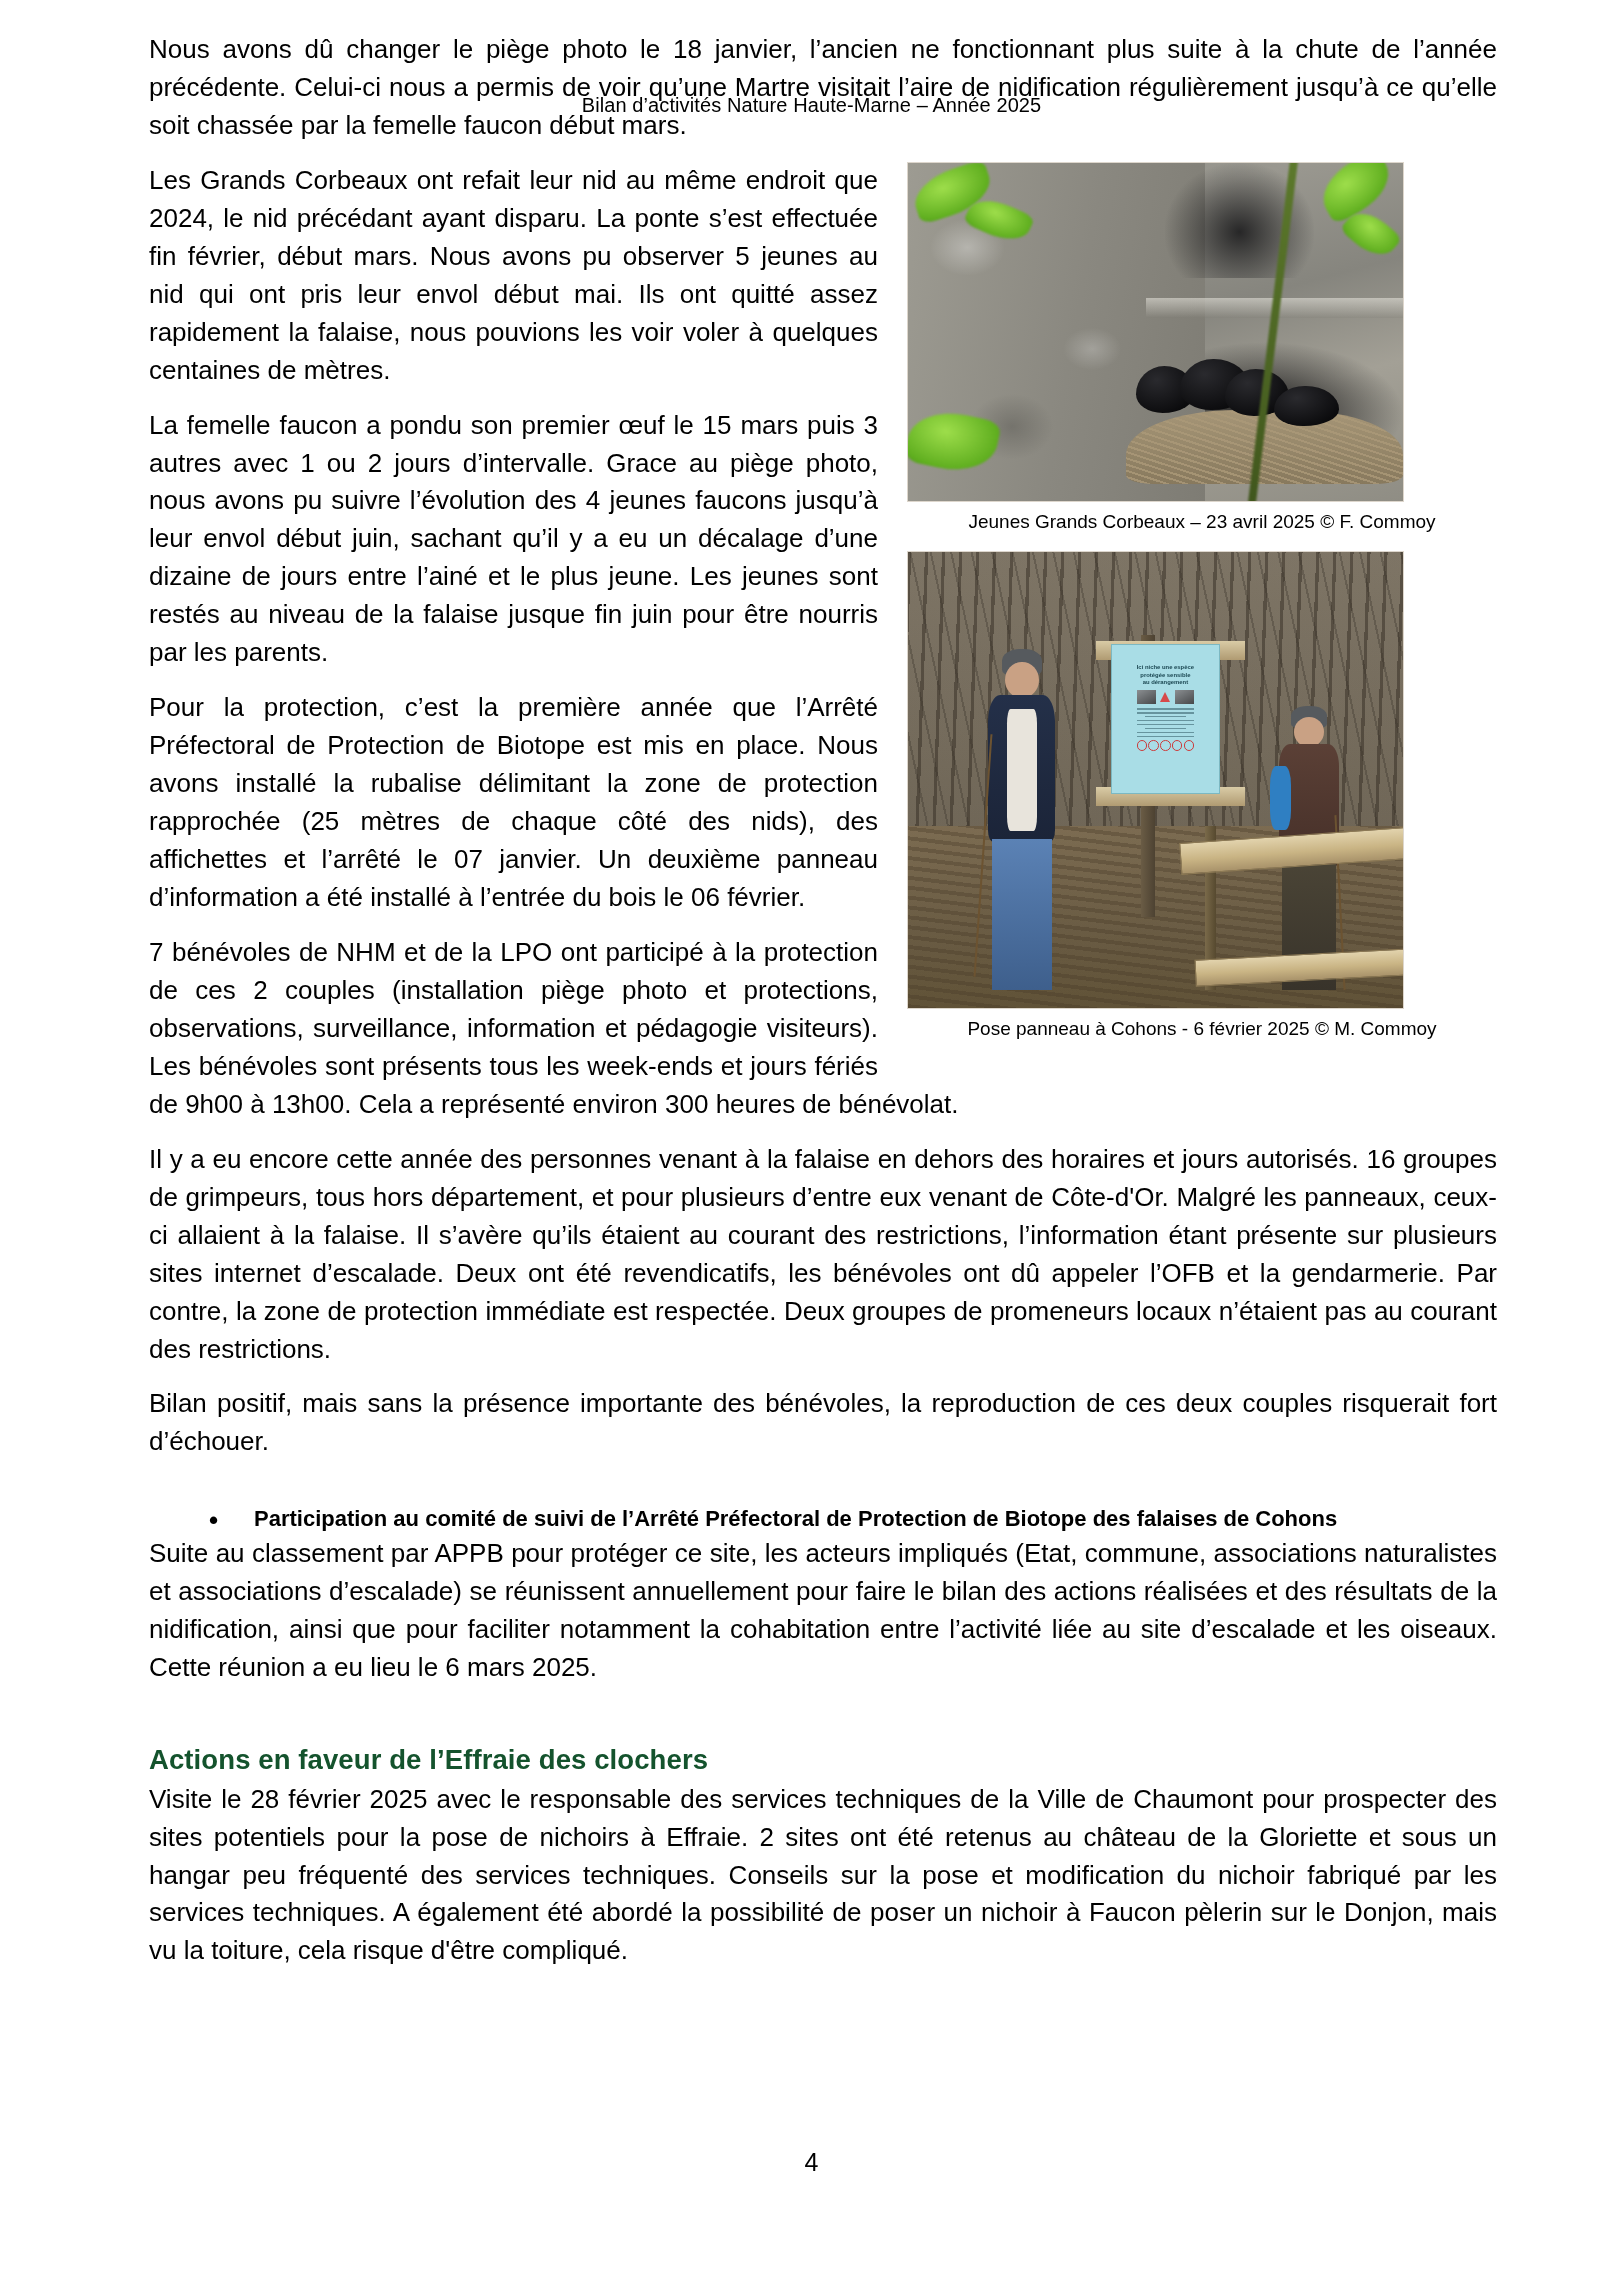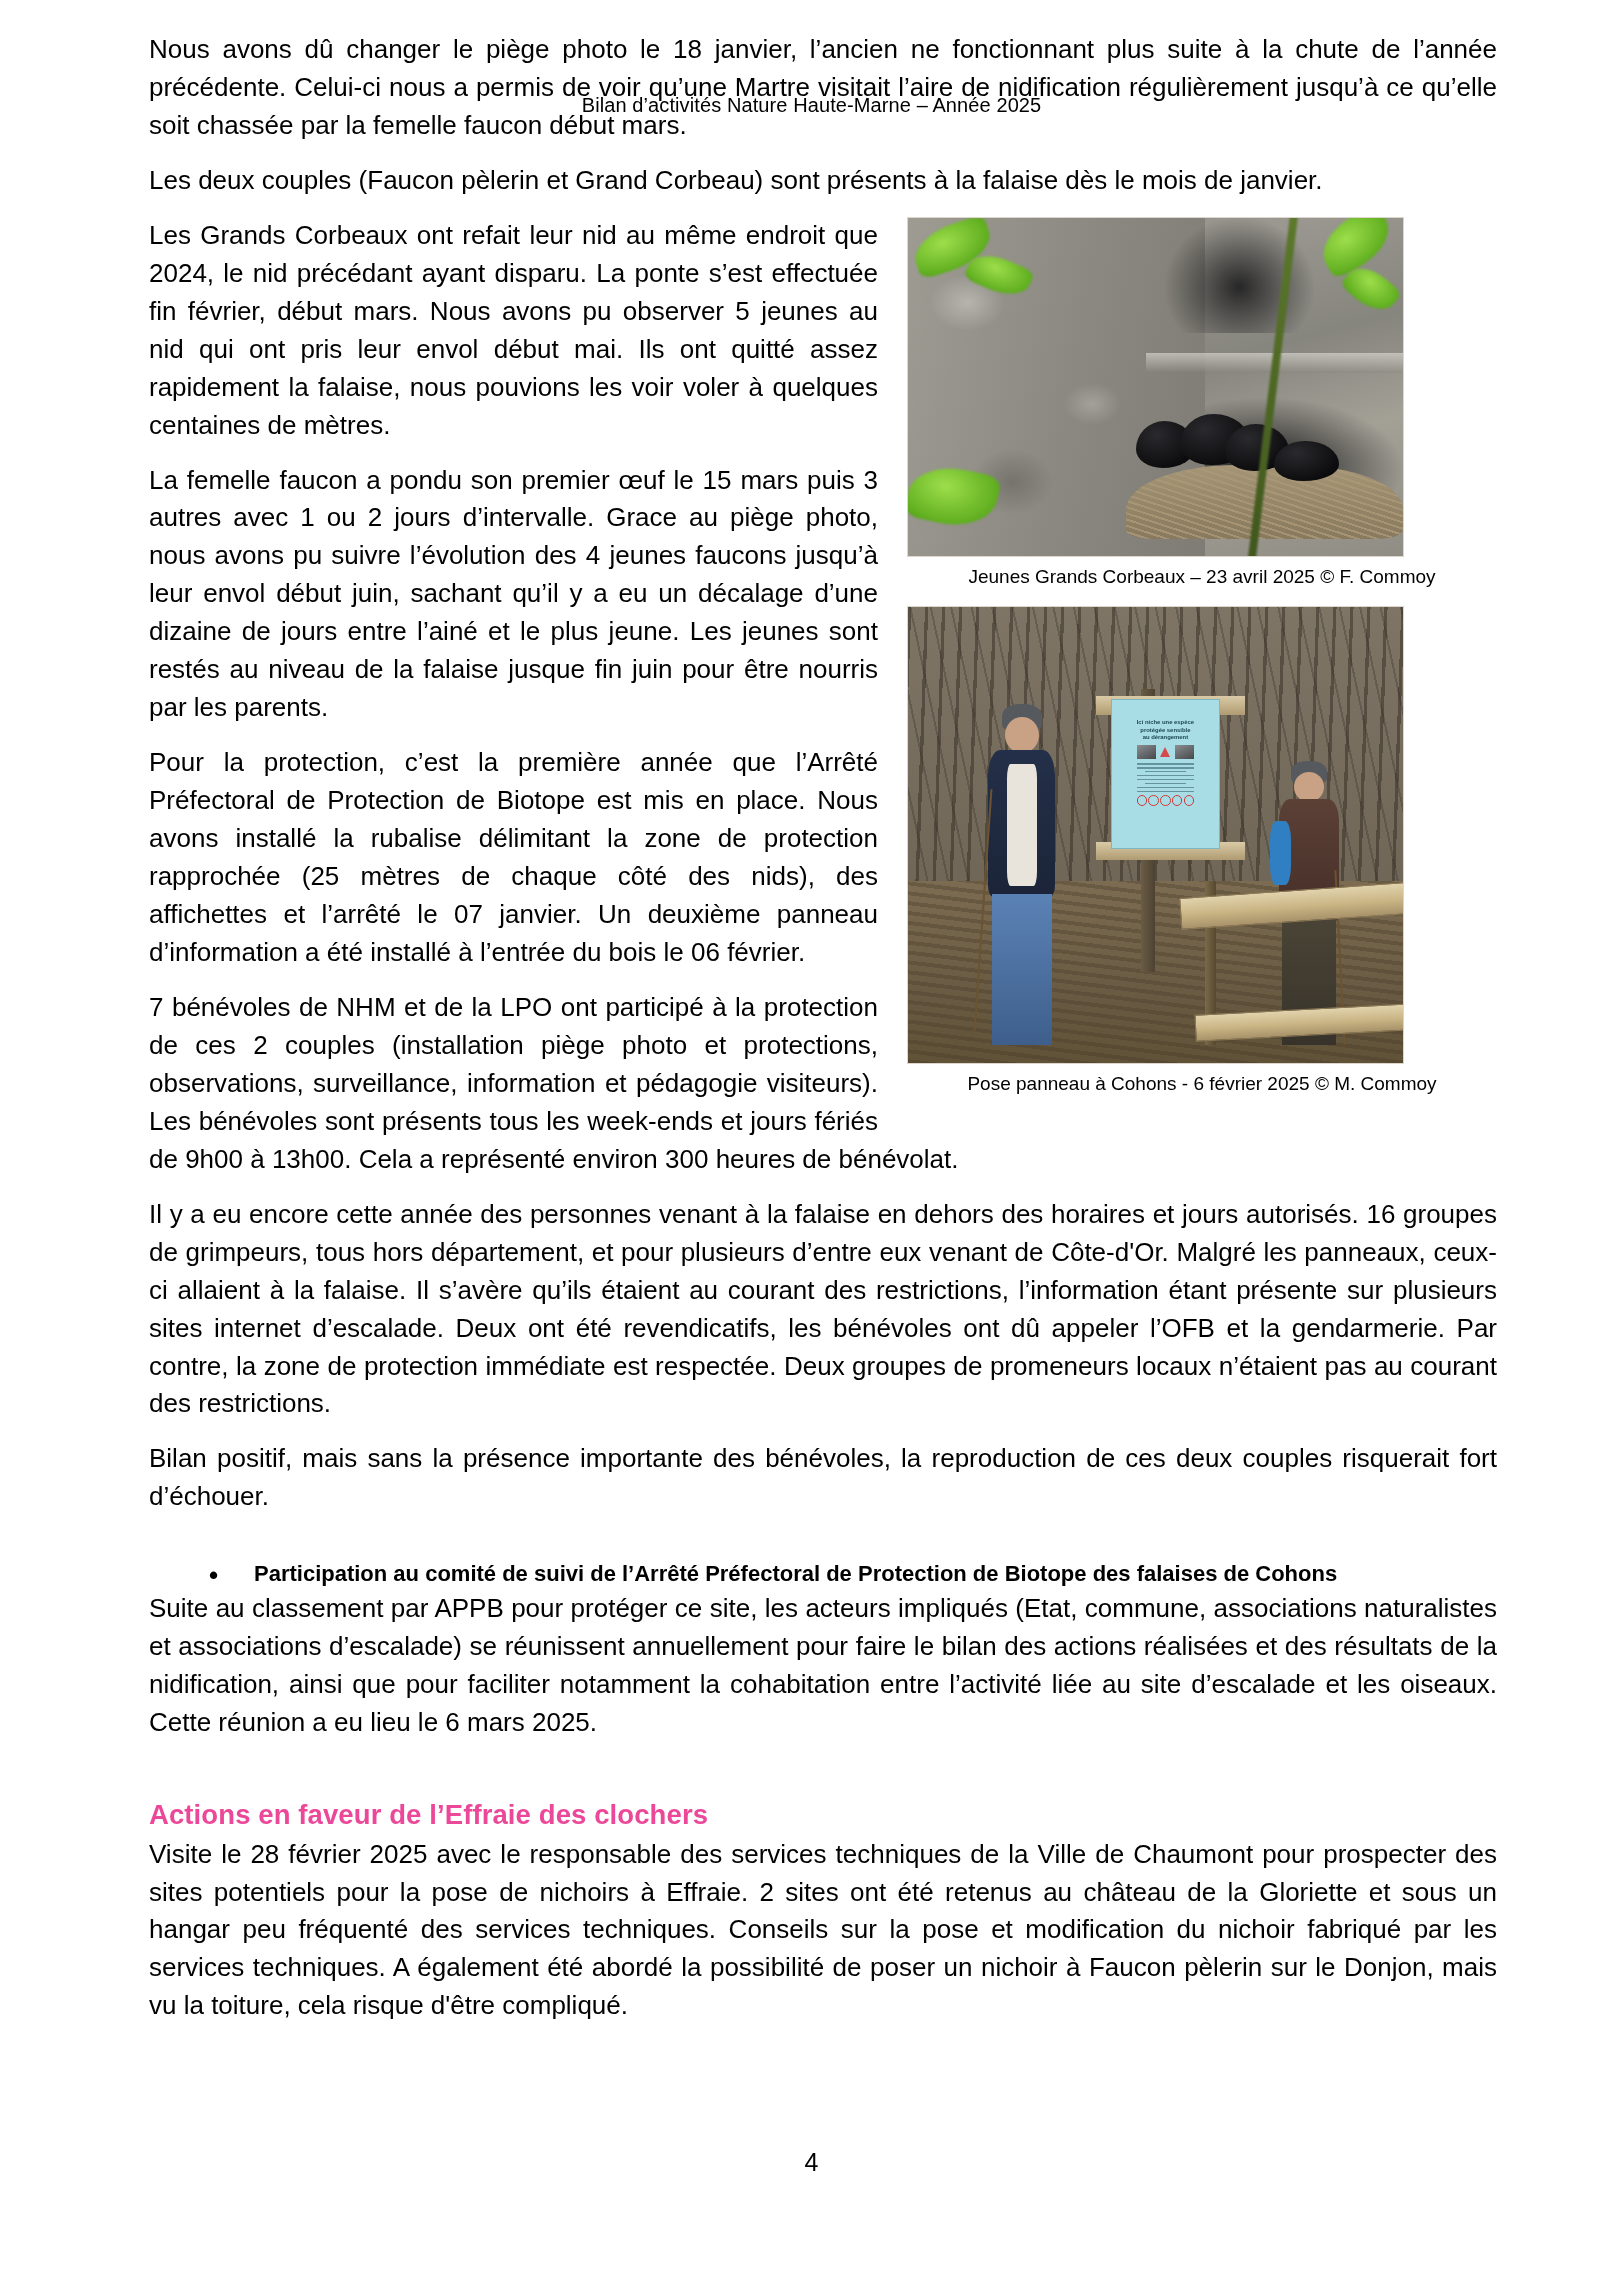--- a/index.html
+++ b/index.html
@@ -93,21 +93,21 @@
     position: absolute;
     left: 60px;
     top: -1.3px;
     font-size: 26px;
     font-weight: bold;
   }
 
   h2.section-heading {
     font-size: 27.5px;
     font-weight: bold;
-    color: #ec4899;
+    color: #14532d;
     margin: 0 0 2.6px 0;
     line-height: 1.3;
     letter-spacing: 0.1px;
   }
 
   .spacer-lg { height: 38px; }
   .spacer-md { height: 25px; }
 
   .page-number {
     position: absolute;
@@ -304,21 +304,20 @@
 <div class="page">
 
   <div class="doc-header">Bilan d’activités Nature Haute-Marne – Année 2025</div>
 
   <div class="content">
 
     <div class="spacer-md"></div>
 
     <p class="body-text">Nous avons dû changer le piège photo le 18 janvier, l’ancien ne fonctionnant plus suite à la chute de l’année précédente. Celui-ci nous a permis de voir qu’une Martre visitait l’aire de nidification régulièrement jusqu’à ce qu’elle soit chassée par la femelle faucon début mars.</p>
 
-    <p class="body-text">Les deux couples (Faucon pèlerin et Grand Corbeau) sont présents à la falaise dès le mois de janvier.</p>
 
     <div class="float-wrap clearfix">
 
       <figure class="figure">
         <div class="photo photo-ravens">
           <span class="rockface"></span>
           <span class="shadow-top"></span>
           <span class="ledge"></span>
           <span class="nest"></span>
           <span class="chick c1"></span>

